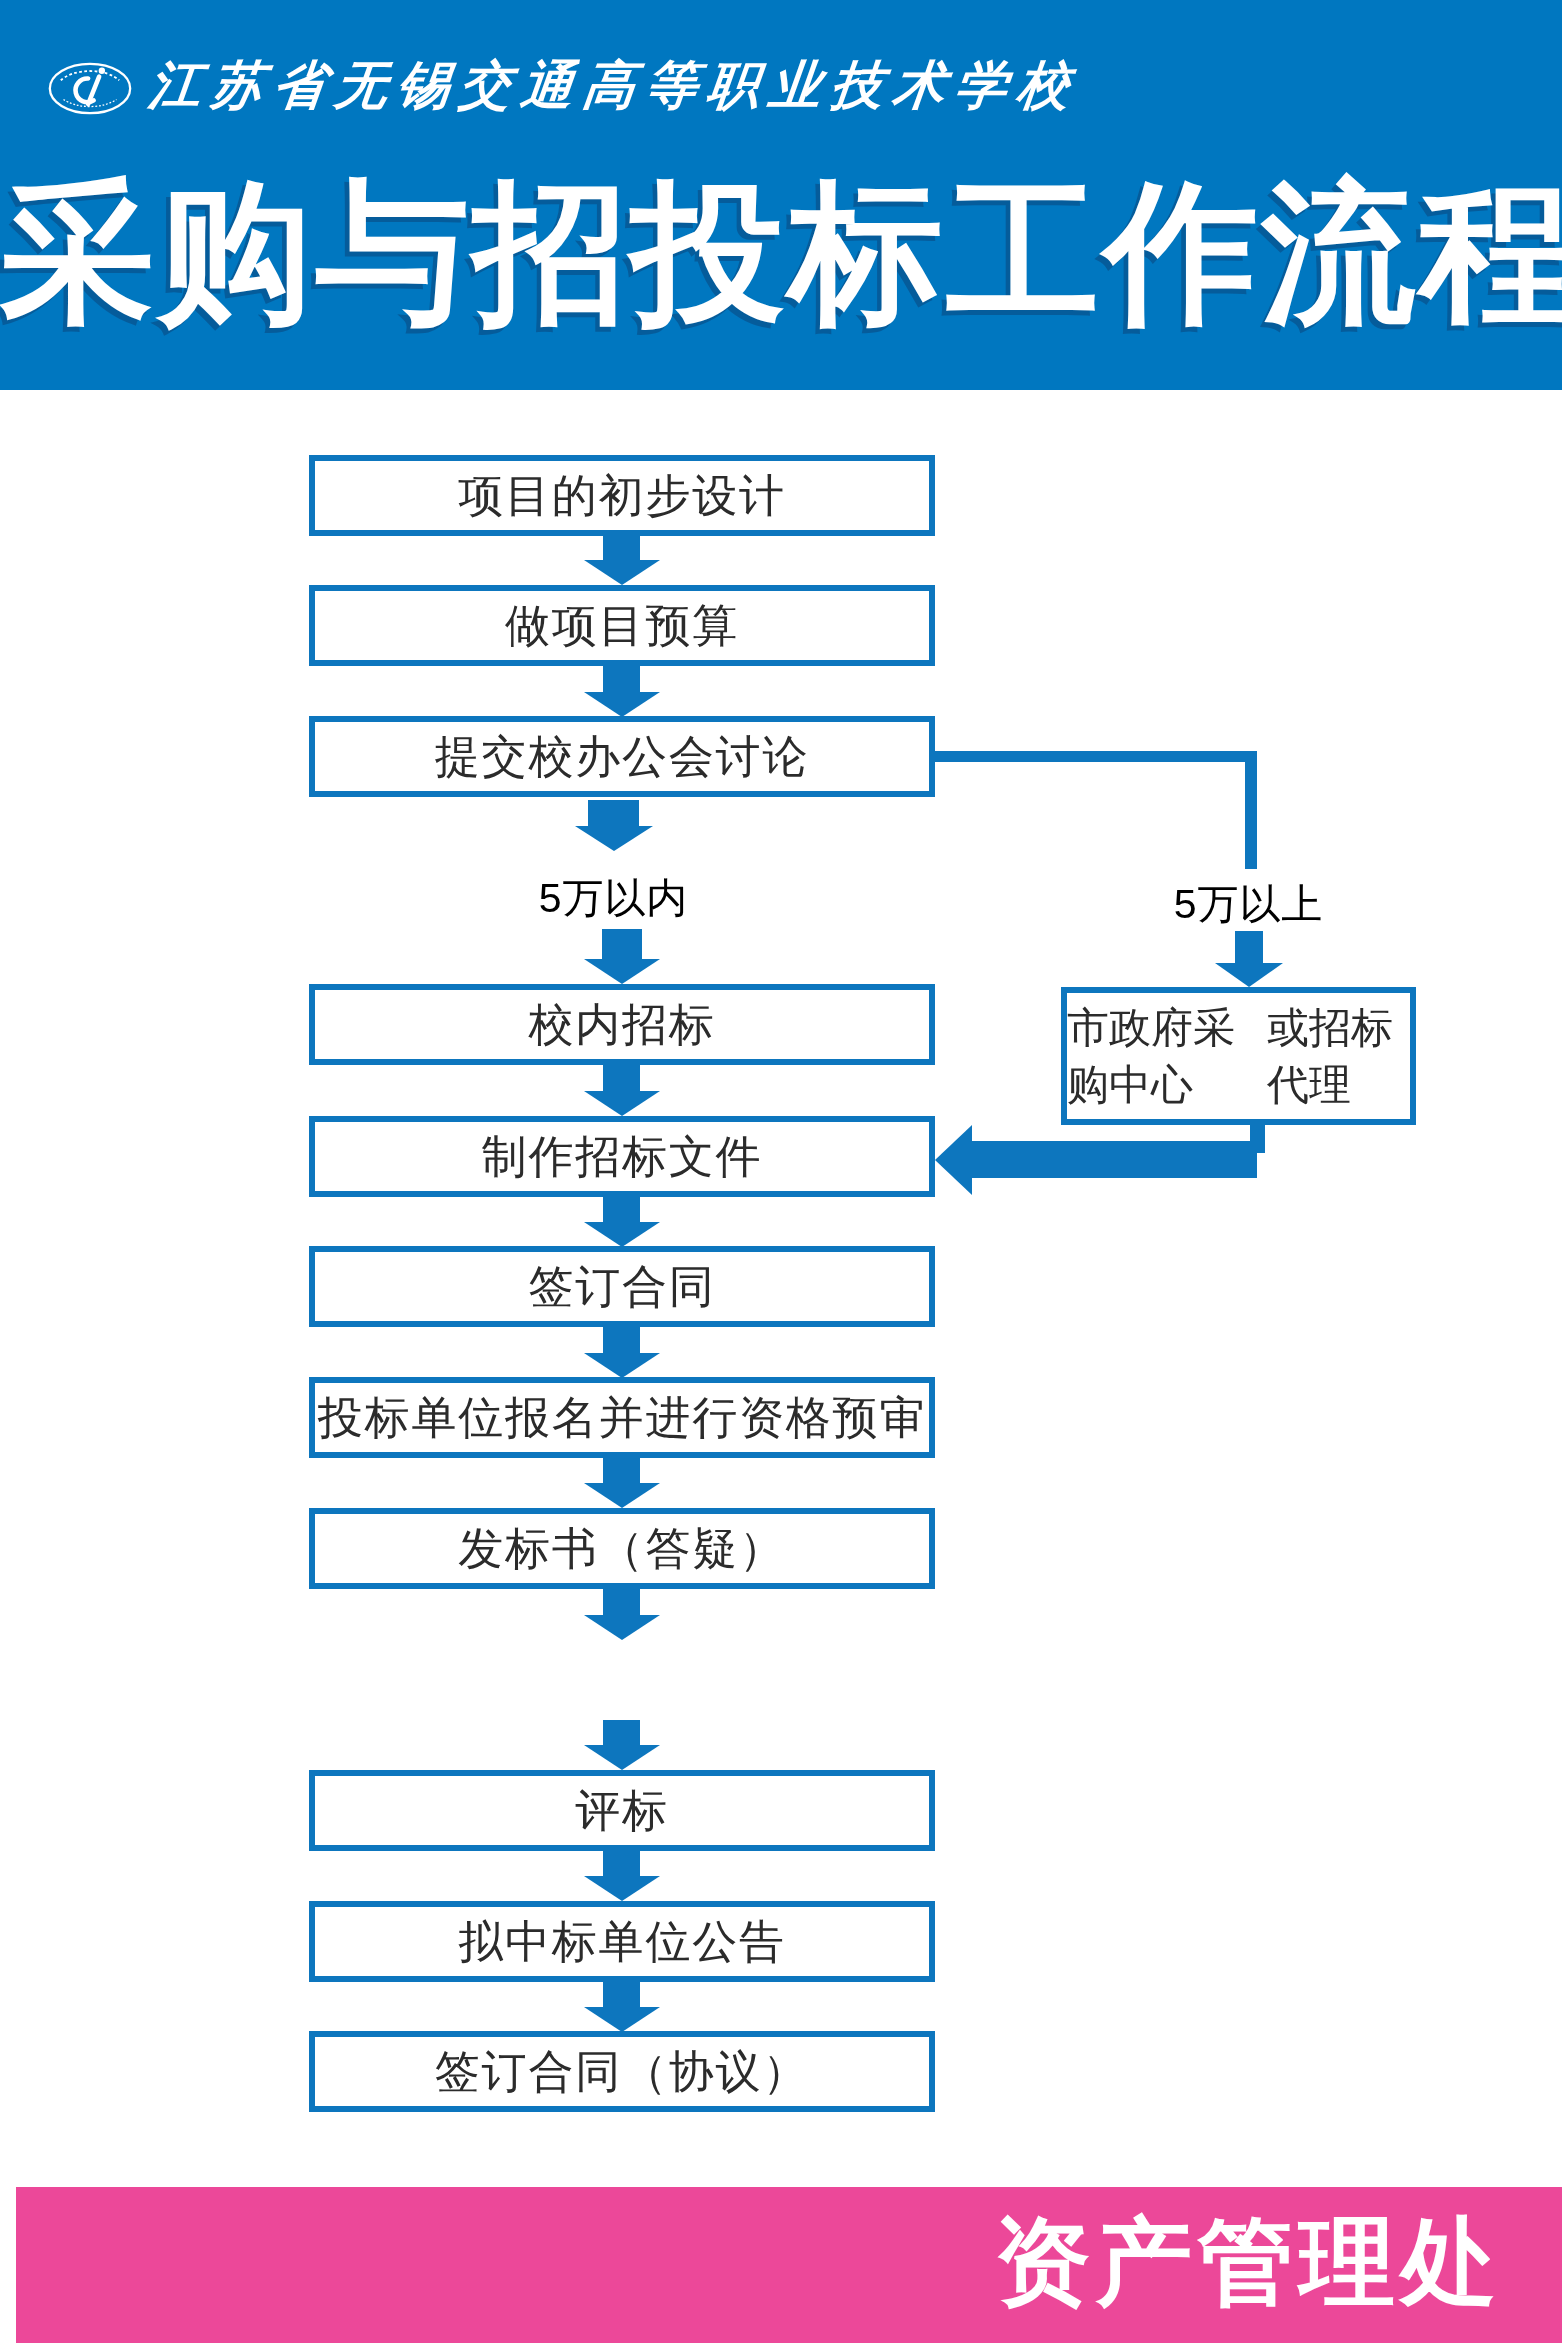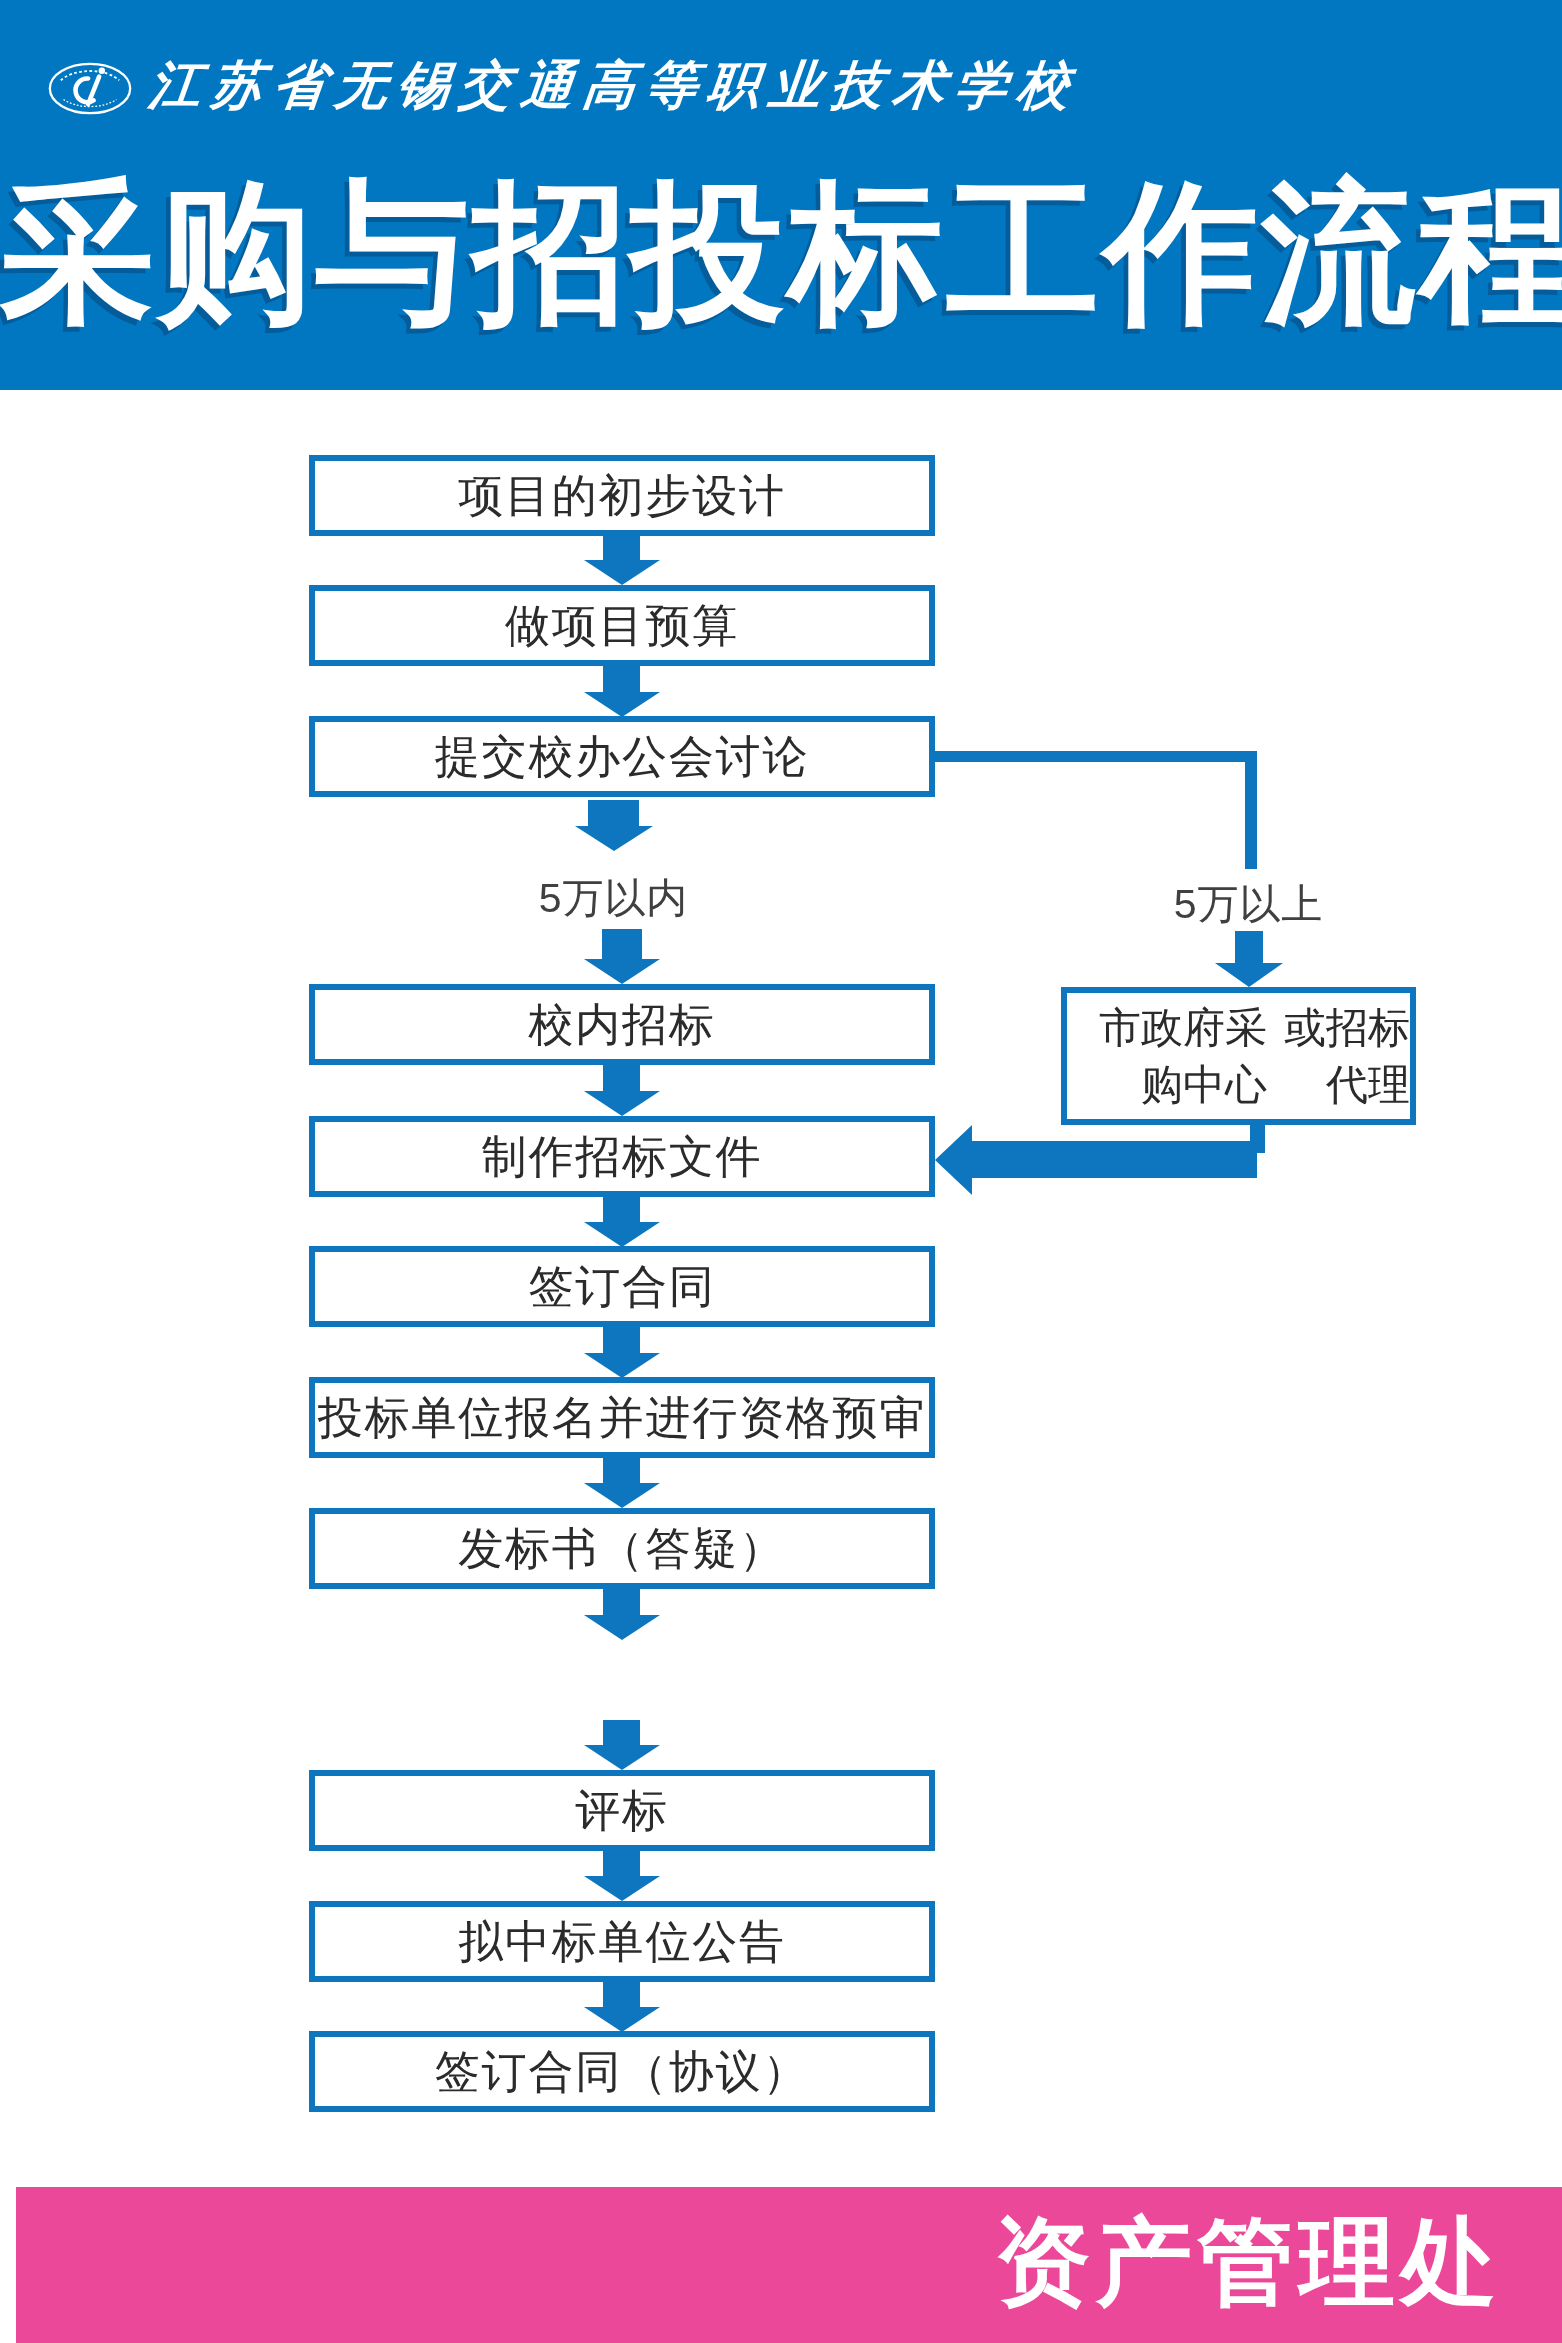--- a/index.html
+++ b/index.html
@@ -19,26 +19,26 @@
   .poster-title{
     position:absolute;left:0;top:162px;width:1563px;text-align:center;
     color:#ffffff;font-family:"Liberation Serif","DejaVu Serif",serif;
     font-weight:900;font-size:154px;letter-spacing:3.7px;line-height:184px;white-space:nowrap;
     text-shadow:-4.6px 4.6px 0 rgba(10,60,110,0.45);
   }
   
   .box{
     position:absolute;box-sizing:border-box;background:#ffffff;
     border:6.4px solid #0D76BE;color:#2B2B2B;
-    display:flex;align-items:center;justify-content:center;text-align:right;
+    display:flex;align-items:center;justify-content:center;text-align:left;
   }
   .step{left:309px;width:626px;height:81px;font-size:45px;letter-spacing:1.8px;}
   .side-box{left:1061px;top:987px;width:355px;height:138px;font-size:42px;line-height:57px;flex-direction:row;}
   .branch-label{
-    position:absolute;color:#404040;font-size:41px;letter-spacing:0.9px;
+    position:absolute;color:#000000;font-size:41px;letter-spacing:0.9px;
     text-align:center;width:367px;white-space:nowrap;
   }
   
   .darr{position:absolute;width:75px;}
   .darr::before{ 
     content:"";position:absolute;left:50%;margin-left:-18.4px;top:0;bottom:24px;width:37px;background:#0D76BE;
   }
   .darr::after{ 
     content:"";position:absolute;left:50%;margin-left:-38px;bottom:0;width:0;height:0;
     border-left:38px solid transparent;border-right:38px solid transparent;border-top:25px solid #0D76BE;

